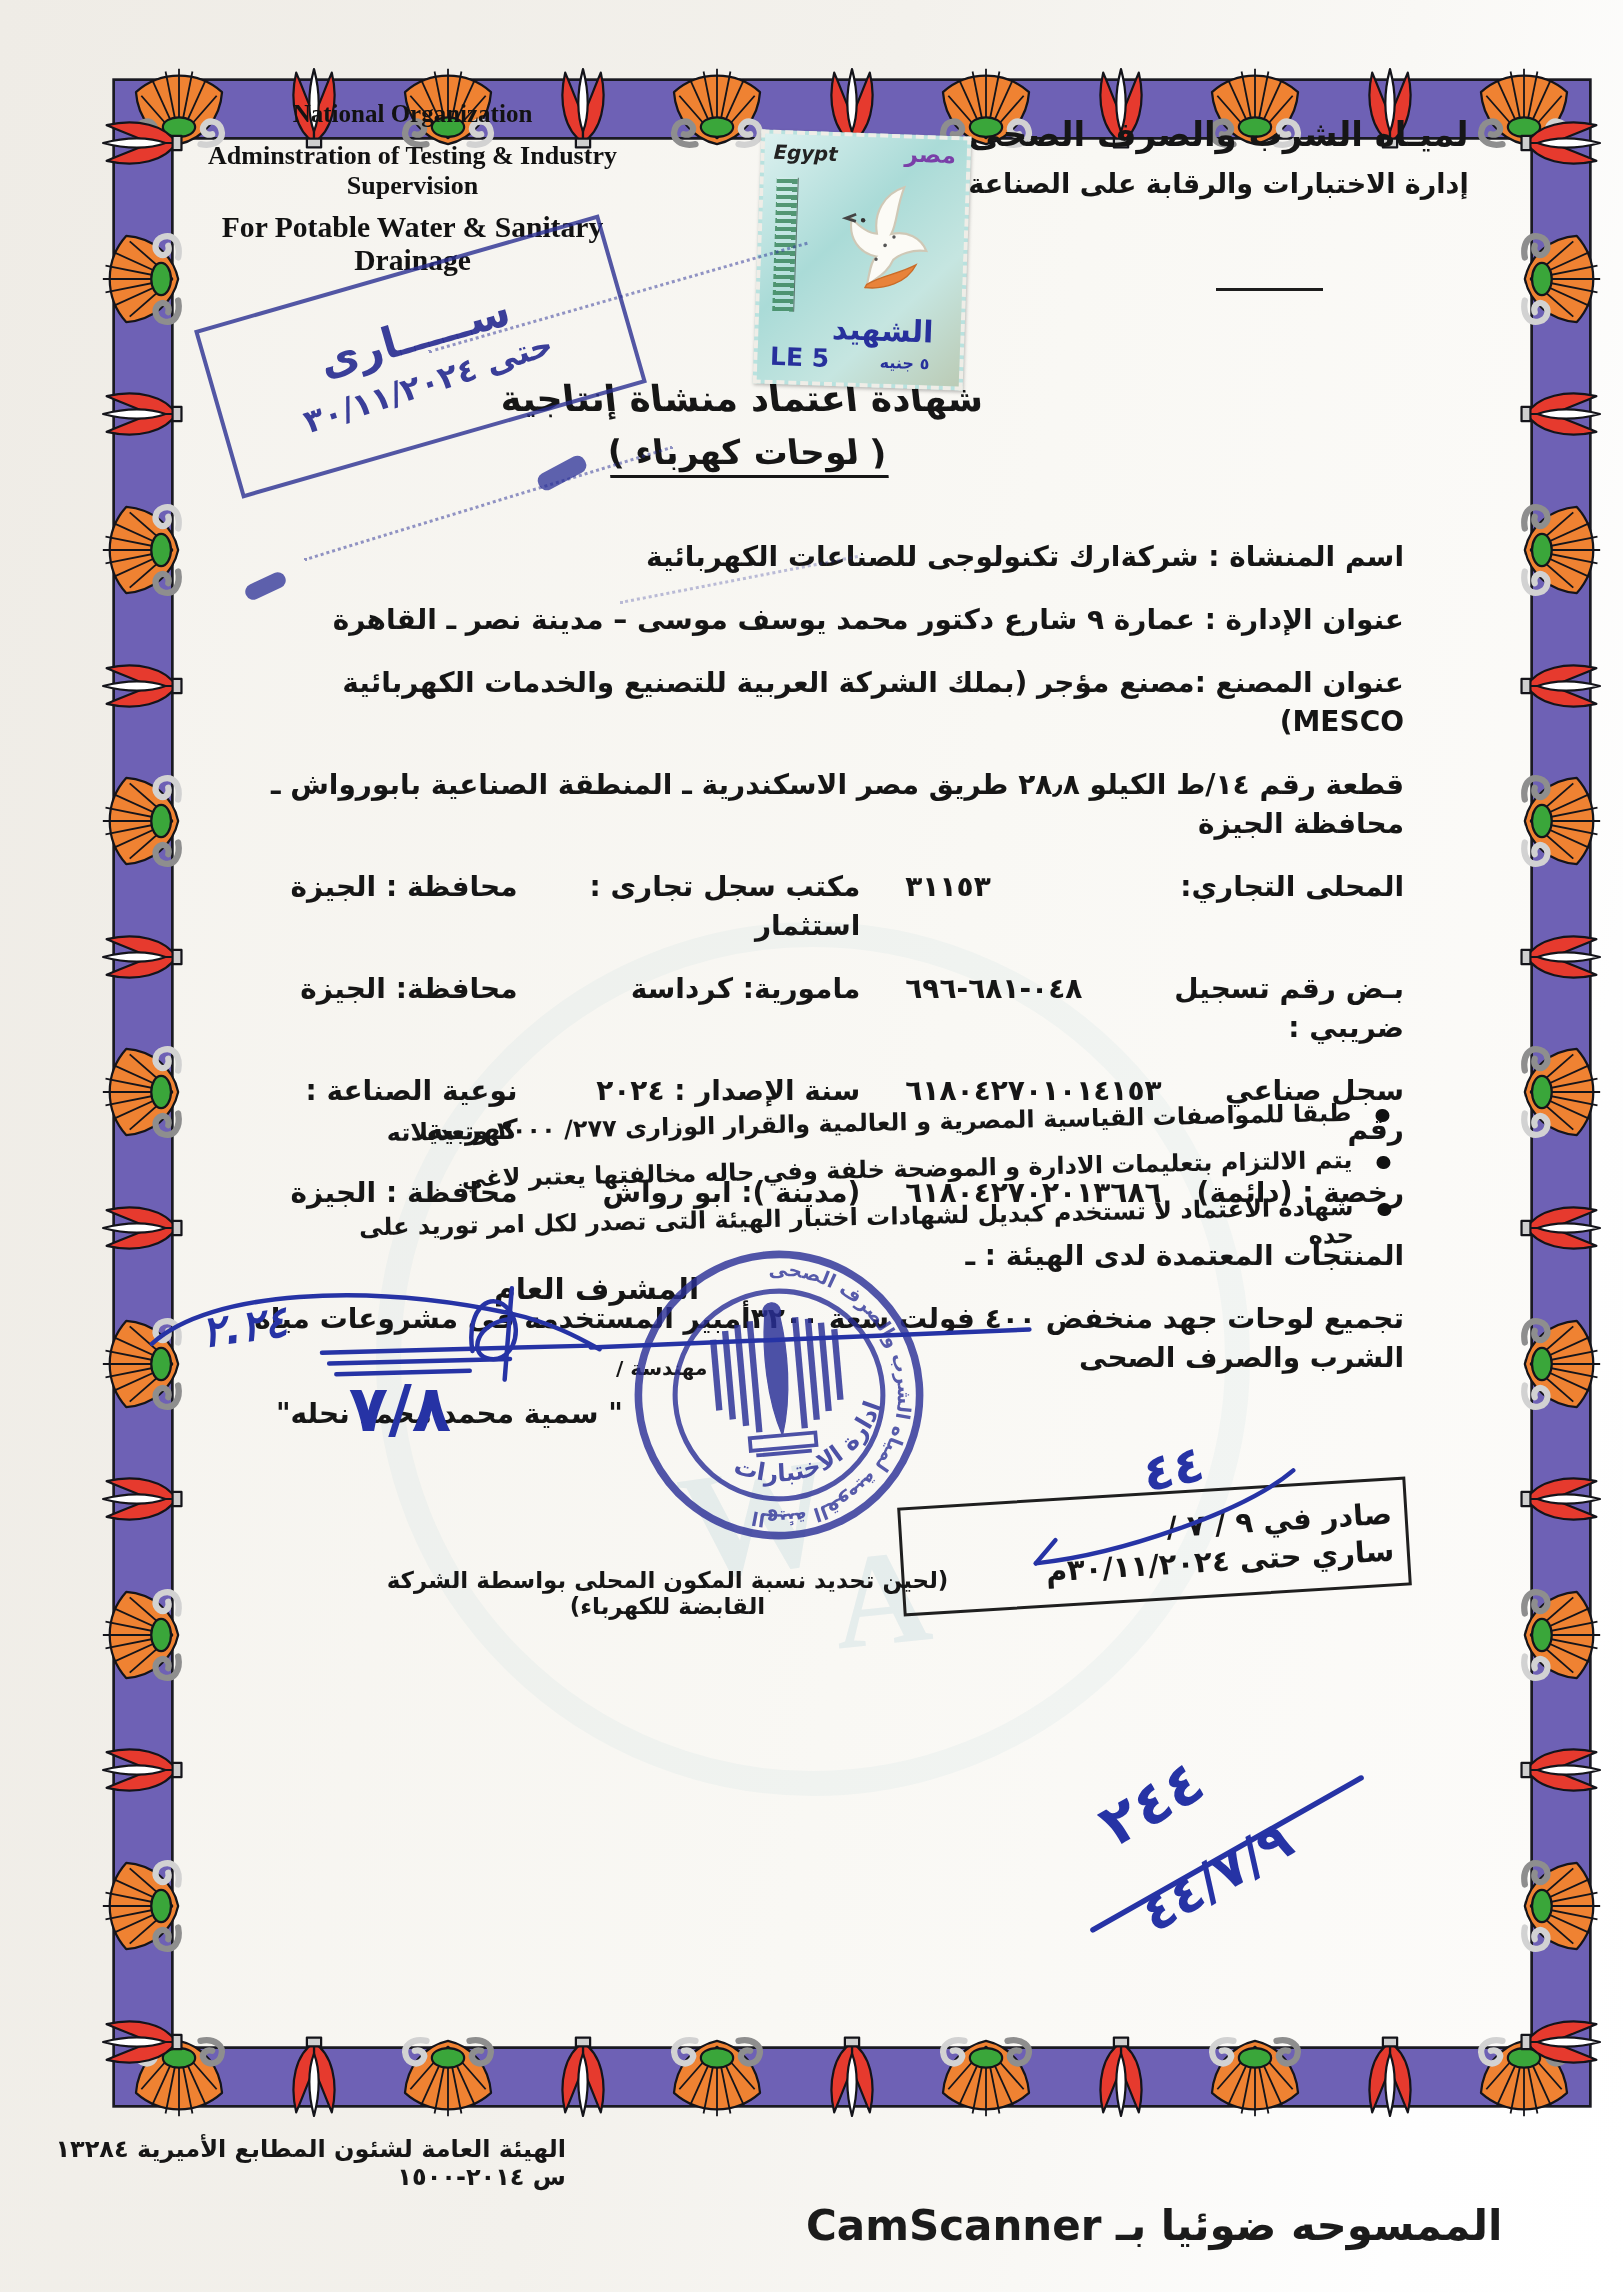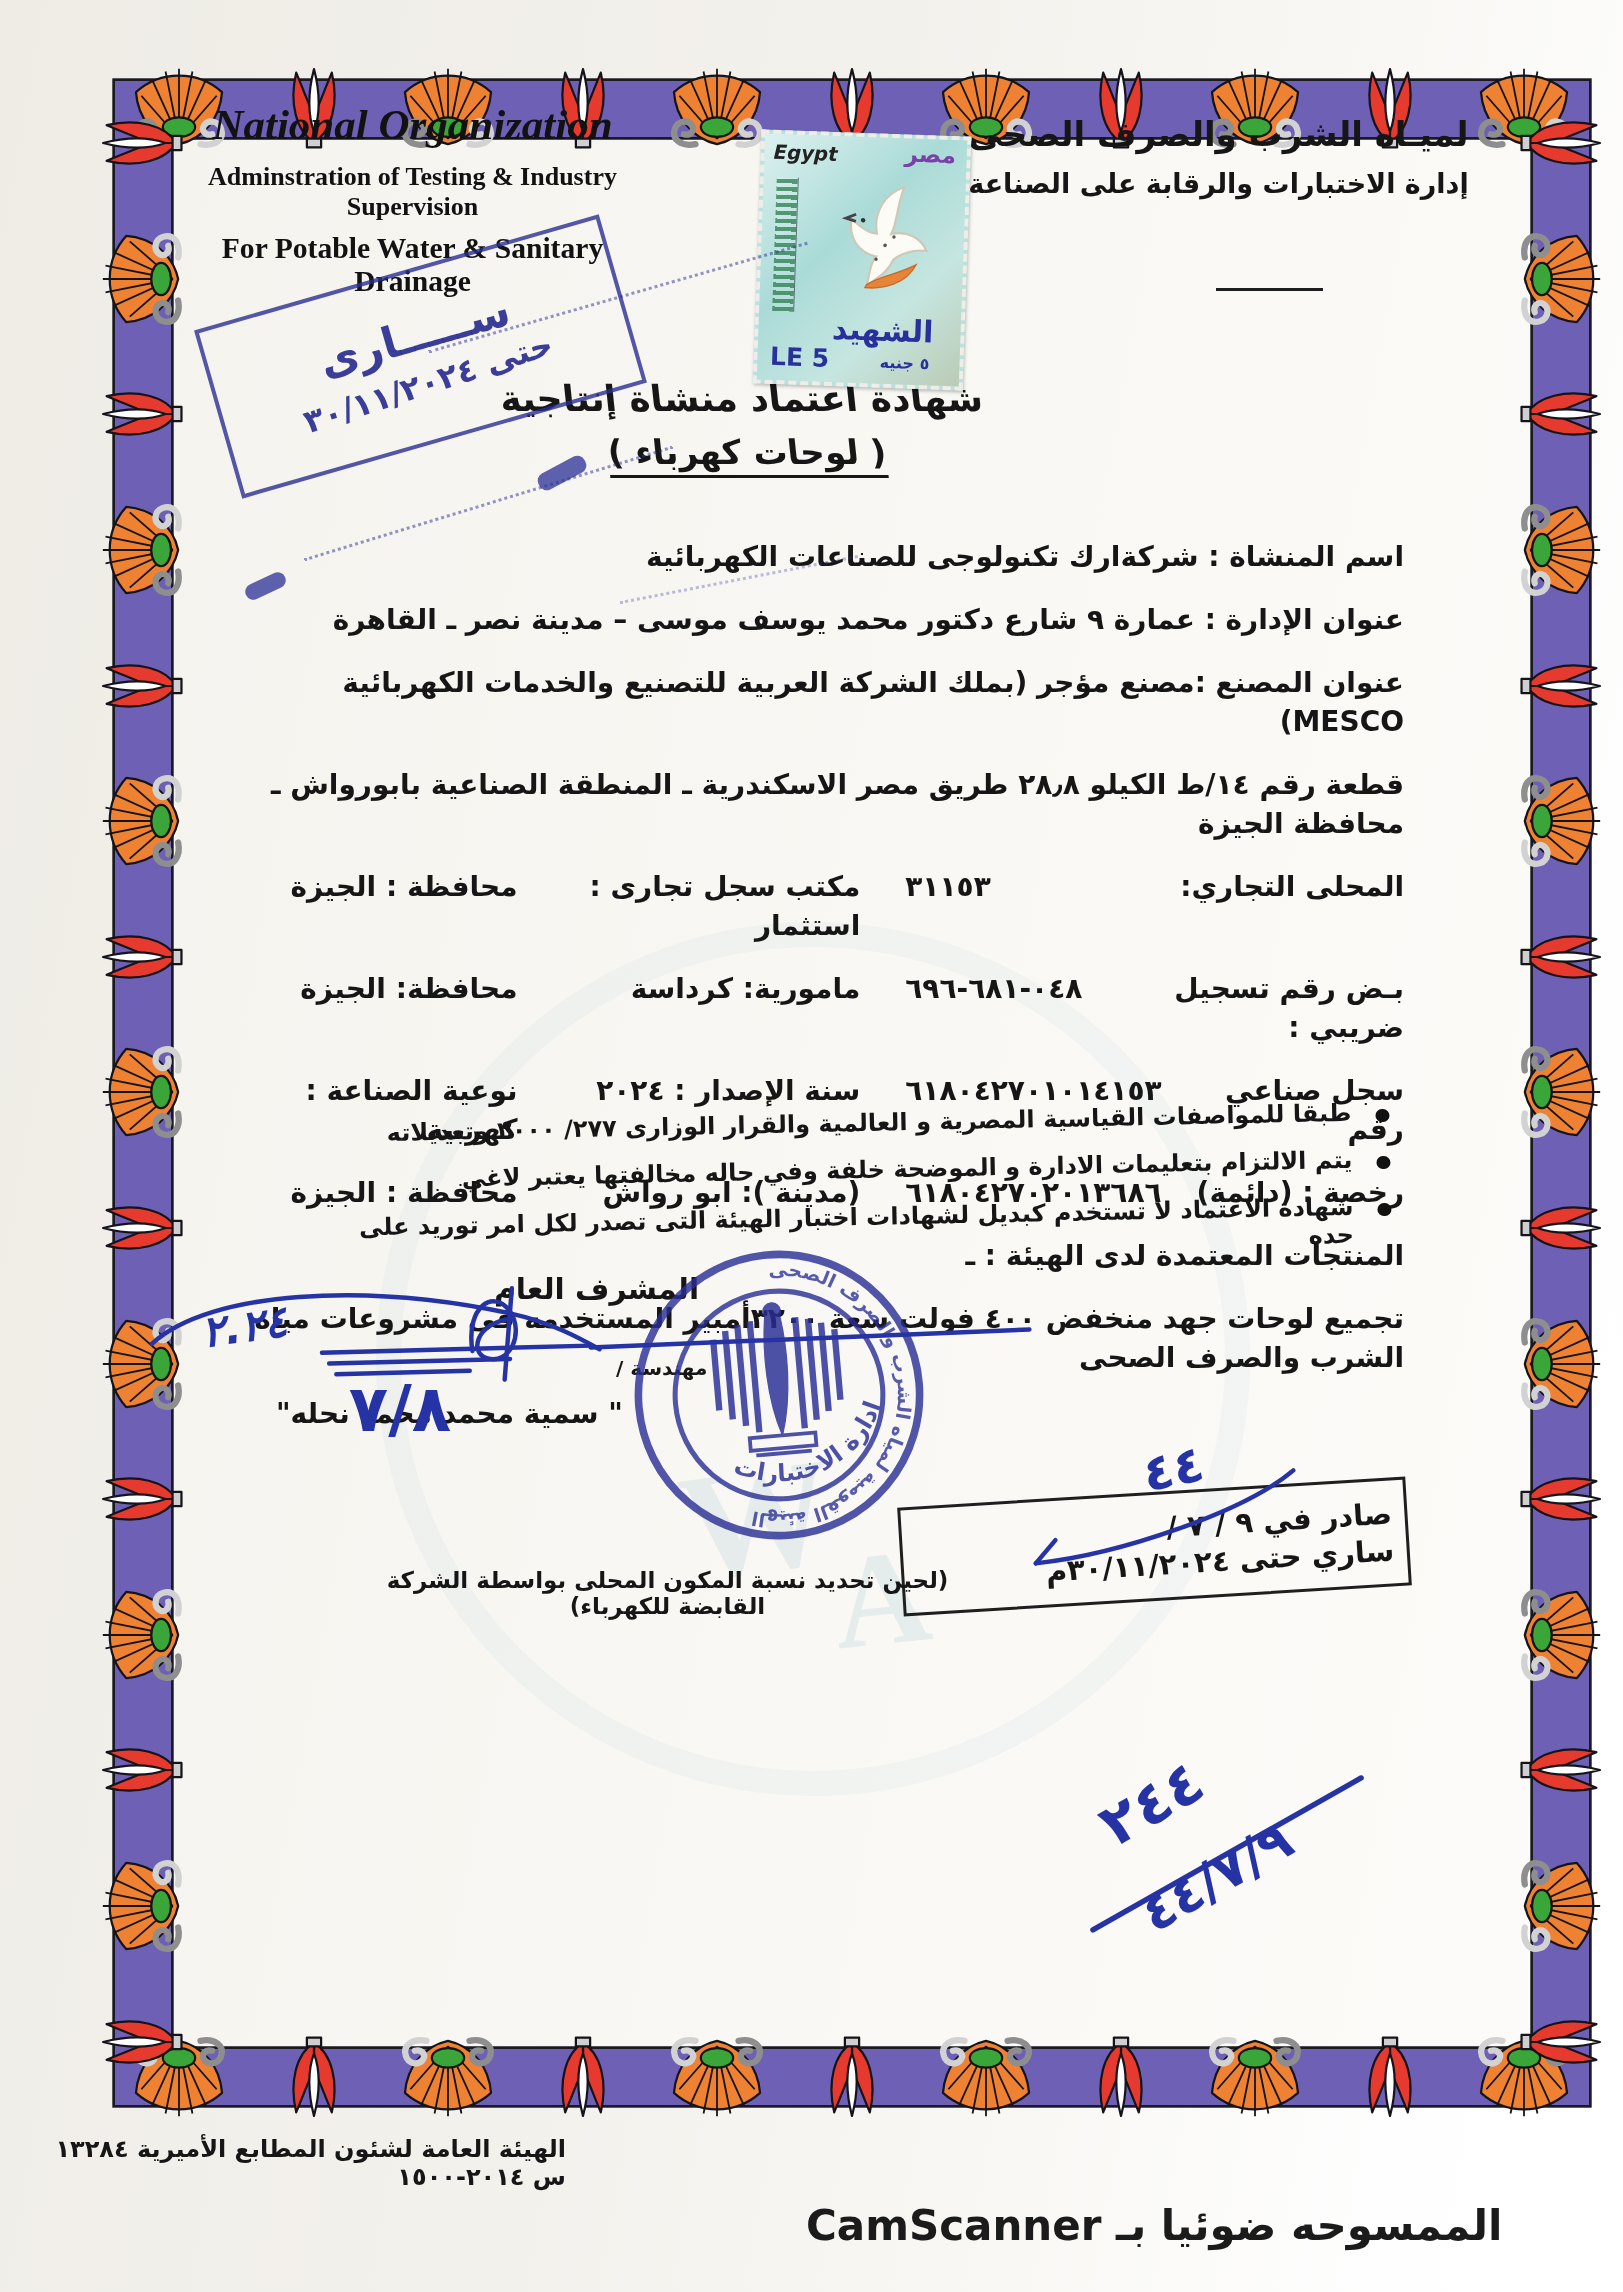--- a/index.html
+++ b/index.html
@@ -9,21 +9,21 @@
   .inner{position:absolute;left:170px;top:136px;width:1363px;height:1913px;z-index:1;
          background:linear-gradient(100deg,#f5f3ee 0%,#f9f8f4 55%,#fcfbf9 100%);}
   .frame{position:absolute;left:115px;top:81px;width:1474px;height:2024px;z-index:2;
          border:56px solid #6e61b5;box-sizing:border-box;
          box-shadow:0 0 0 2.7px #1a1a22, inset 0 0 0 2.7px #1a1a22;}
   .motif{position:absolute;z-index:3;}
   .ar{direction:rtl;font-weight:bold;color:#161616;}
   .en{font-family:"Liberation Serif",serif;font-weight:bold;color:#121212;}
   
   .en-head{position:absolute;left:175px;top:100px;width:475px;text-align:center;z-index:4;}
-  .en-head .l1{font-size:43px;font-style:italic;}
+  .en-head .l1{font-size:25px;}
   .en-head .l2{font-size:29.6px;margin-top:10.7px;}
   .en-head .l3{font-size:26px;margin-top:12.5px;font-weight:bold;}
   .ar-head{position:absolute;left:887px;top:106px;width:663px;text-align:center;z-index:4;}
   .ar-head .l1{font-size:40px;}
   .ar-head .l2{font-size:34px;margin-top:8px;}
   .ar-head .l3{font-size:27px;margin-top:14.3px;}
   .ar-head-rule{position:absolute;left:1216px;top:288px;width:107px;border-top:3.6px solid #1d1d1d;z-index:4;}
   
   .pstamp{position:absolute;left:757px;top:133px;width:210px;height:254px;z-index:6;
           transform:rotate(2deg);background:#b9e2df;border:4.5px dashed #efede7;box-sizing:border-box;

